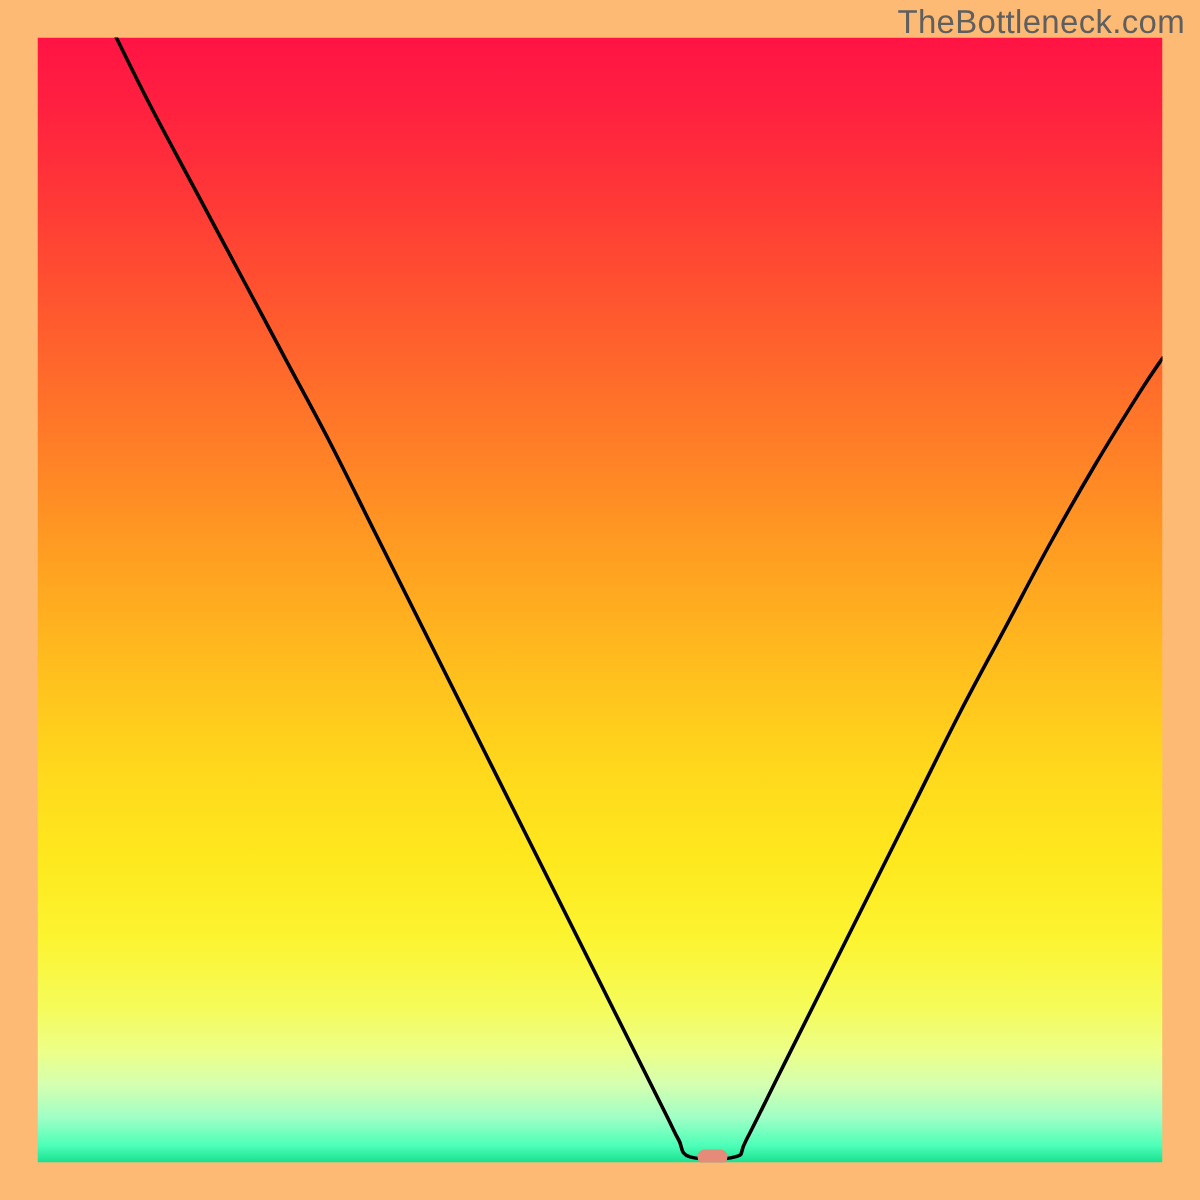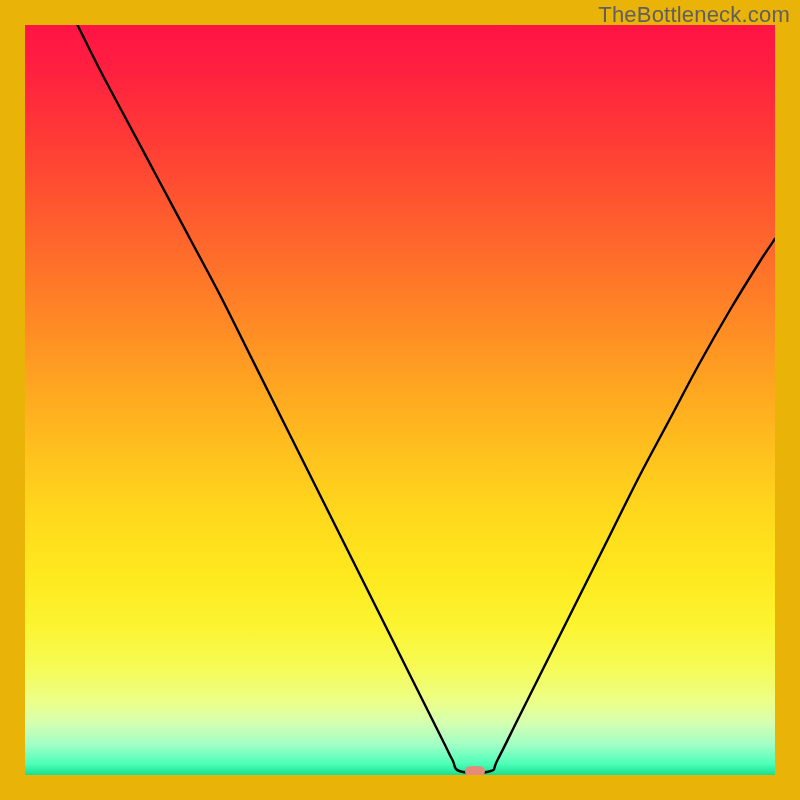--- a/index.html
+++ b/index.html
@@ -8,21 +8,21 @@
     width: 800px;
     height: 800px;
     background: #000;
     overflow: hidden;
     font-family: Arial, Helvetica, sans-serif;
   }
   .frame {
     position: relative;
     width: 800px;
     height: 800px;
-    background: #eab308;
+    background: #fdba74;
   }
   .watermark {
     position: absolute;
     top: 2px;
     right: 10px;
     color: #5f5f5f;
     font-size: 22px;
     font-weight: 500;
     letter-spacing: 0.2px;
     z-index: 50;

